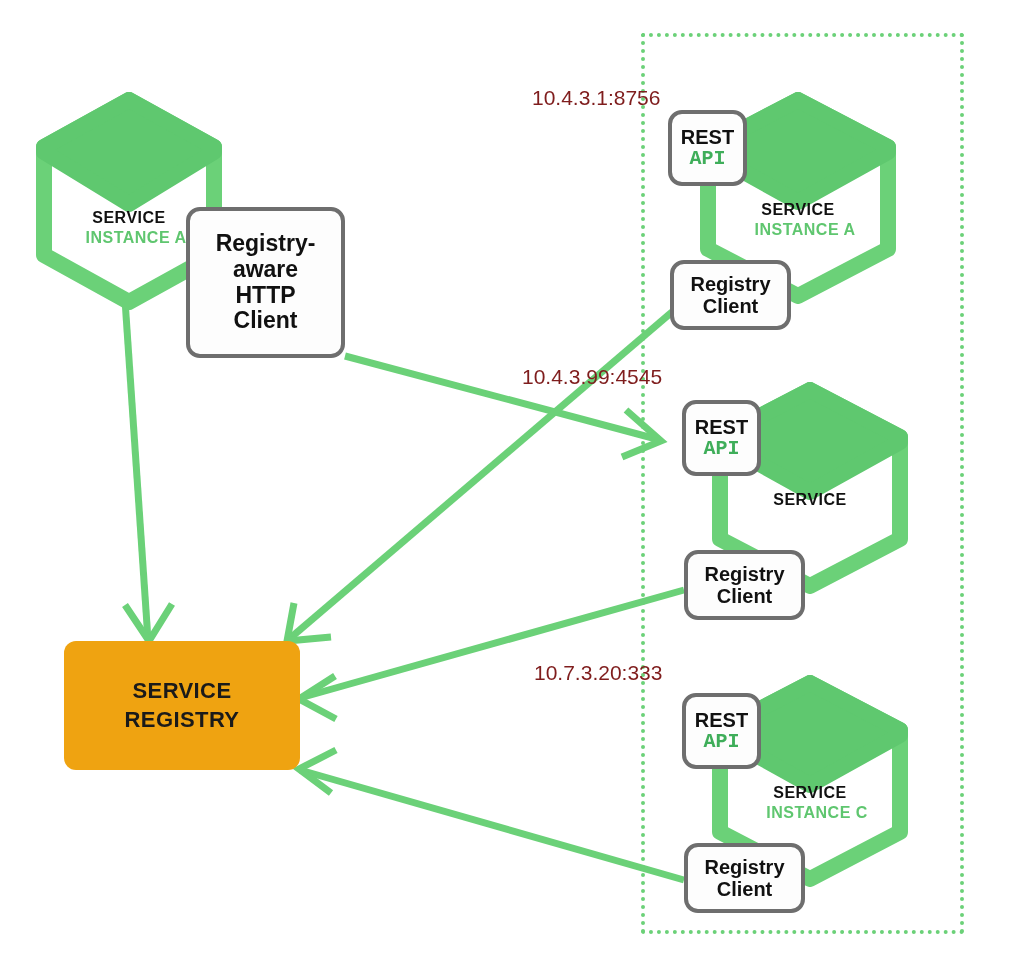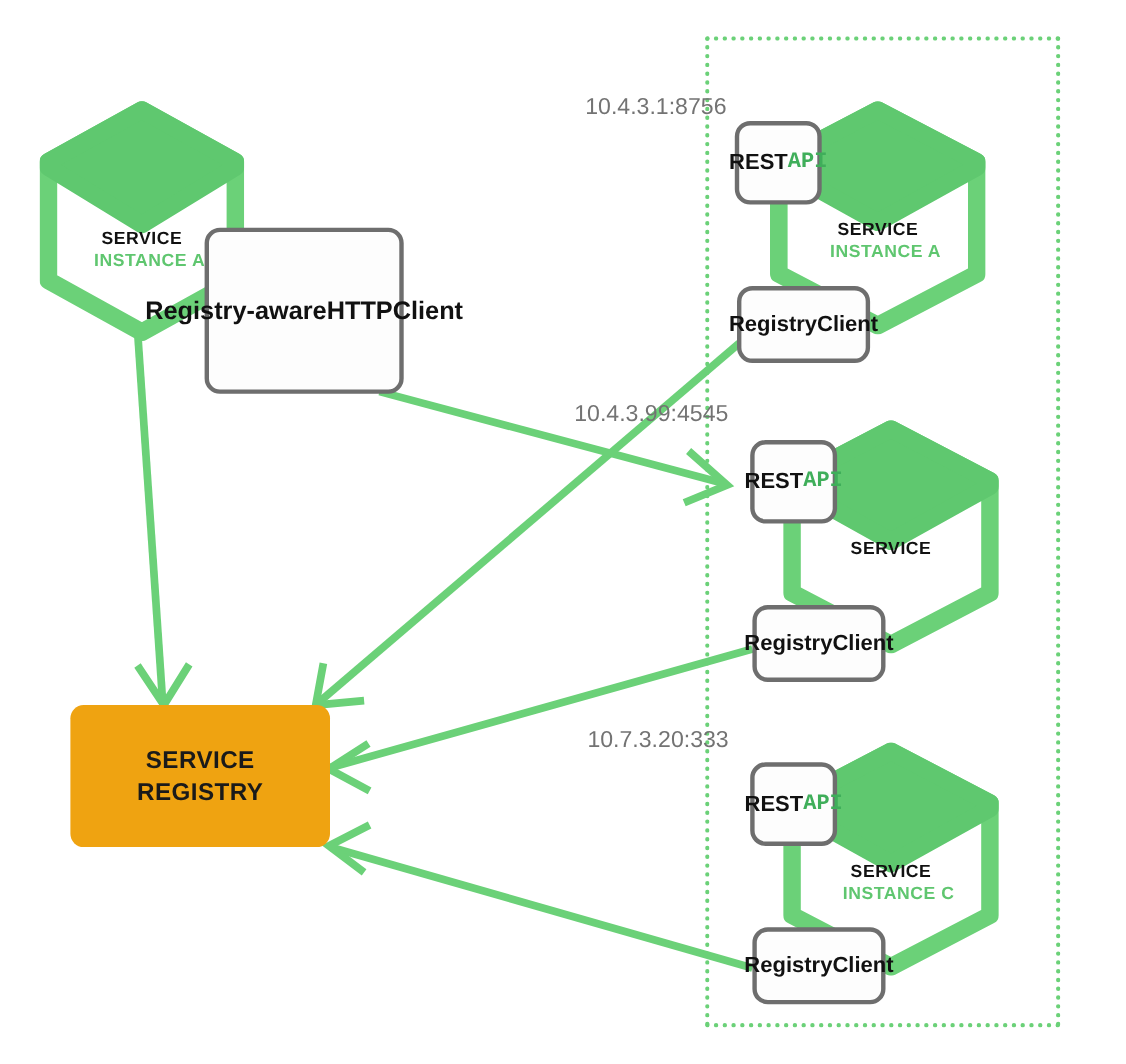--- a/index.html
+++ b/index.html
@@ -35,21 +35,21 @@
     border: 4px dotted #6BD178;
     border-radius: 2px;
   }
 
   
   .wbox {
     background: #FDFDFD;
     border: 4px solid #6E6E6E;
     border-radius: 14px;
     display: flex;
-    flex-direction: row;
+    flex-direction: column;
     align-items: center;
     justify-content: center;
     line-height: 1.12;
     color: #111111;
     font-weight: bold;
   }
   .wbox .ln-green { color: #3FAE5A; font-family: Liberation Mono, monospace; }
 
   
   .registry {
@@ -76,21 +76,21 @@
     text-align: center;
     font-weight: bold;
     line-height: 1.28;
     pointer-events: none;
   }
   .hexlabel .l1 { color: #111111; font-size: 16px; letter-spacing: .5px; }
   .hexlabel .l2 { color: #5FC66F; font-size: 16px; letter-spacing: .5px; padding-left: 14px; }
 
   .iplabel {
     position: absolute;
-    color: #737373;
+    color: #7f1d1d;
     font-size: 21px;
     white-space: nowrap;
   }
 </style>
 </head>
 <body>
 
 <div id="stage">
 
   <svg id="wires" viewBox="0 0 1024 967">
@@ -133,21 +133,21 @@
     <svg width="186" height="218" viewBox="0 0 186 218">
       <path d="M93 8 L178 55 L178 163 L93 210 L8 163 L8 55 Z" fill="none" stroke="#6BD178" stroke-width="16" stroke-linejoin="round"></path>
       <path d="M93 8 L178 55 L178 60 L93 112 L8 60 L8 55 Z" fill="#5FC86F" stroke="#5FC86F" stroke-width="16" stroke-linejoin="round"></path>
     </svg>
     <div class="hexlabel" style="top:116px;">
       <div class="l1">SERVICE</div>
       <div class="l2">INSTANCE A</div>
     </div>
   </div>
 
-  <div class="node wbox" style="left:186px; top:207px; width:181px; height:151px; font-size:23px;">
+  <div class="node wbox" style="left:186px; top:207px; width:159px; height:151px; font-size:23px;">
     <div>Registry-</div>
     <div>aware</div>
     <div>HTTP</div>
     <div>Client</div>
   </div>
 
   <div class="node registry" style="left:64px; top:641px; width:236px; height:129px;">
     <div>SERVICE</div>
     <div>REGISTRY</div>
   </div>

